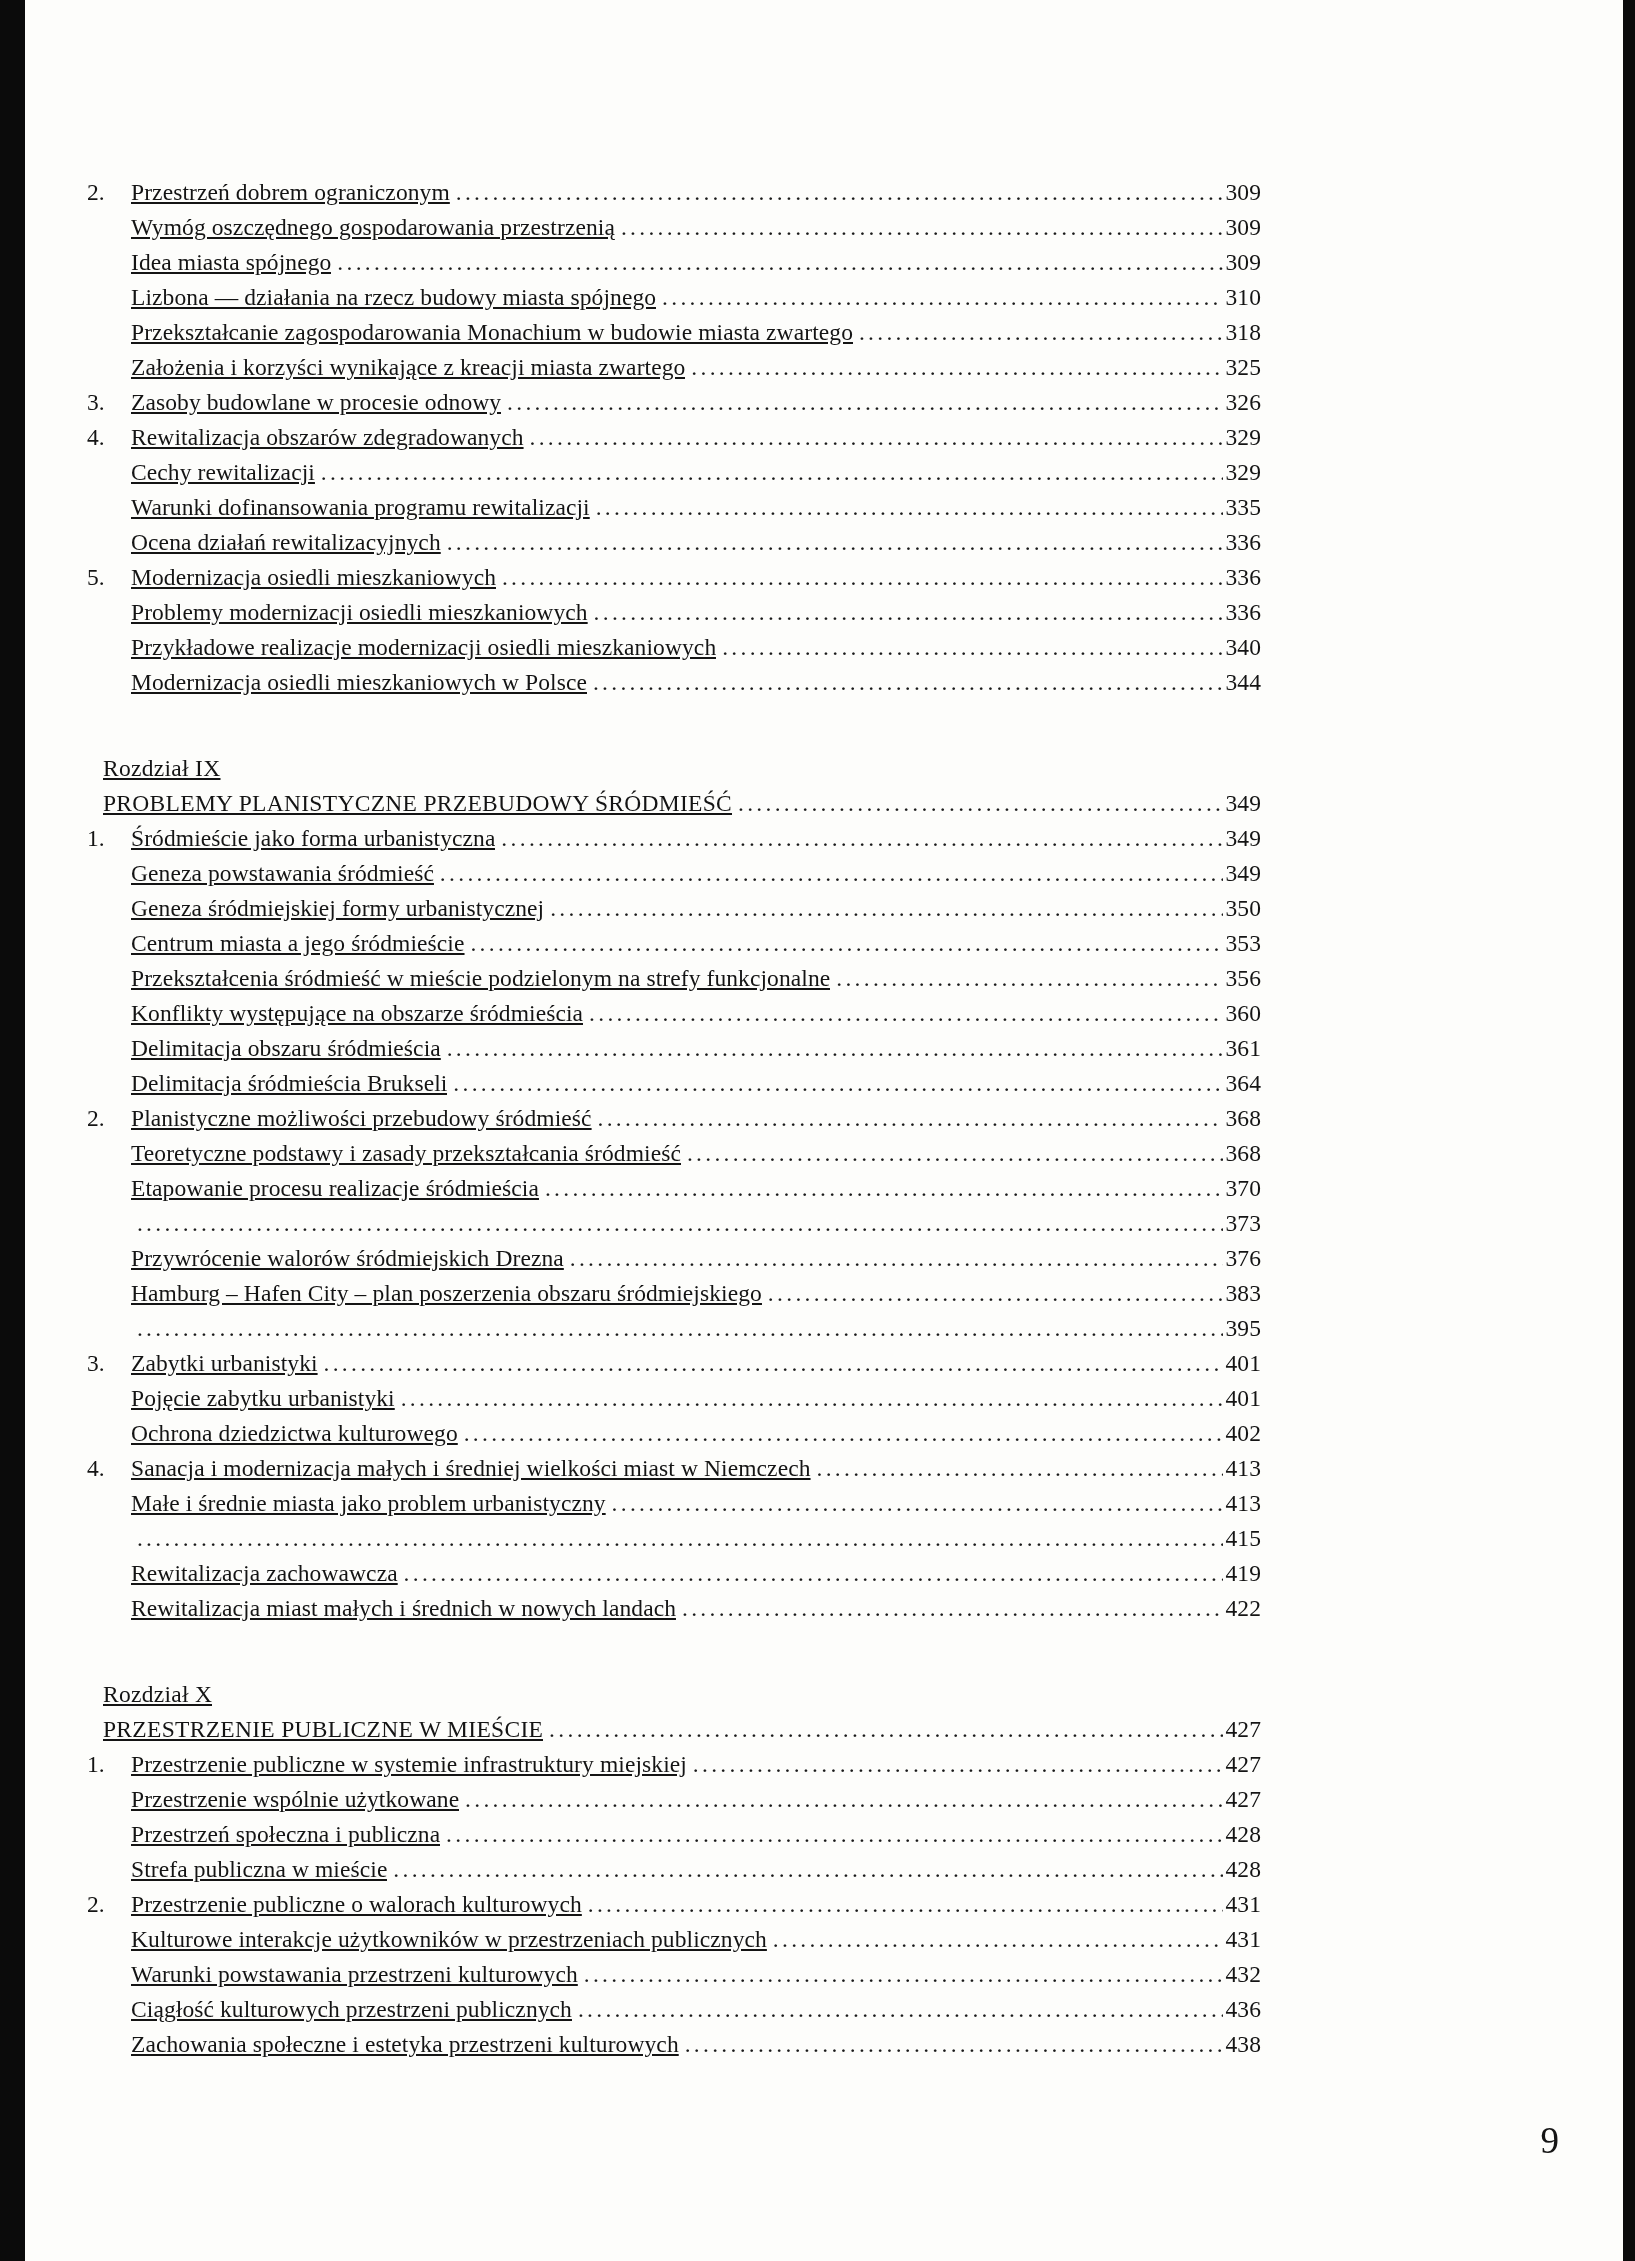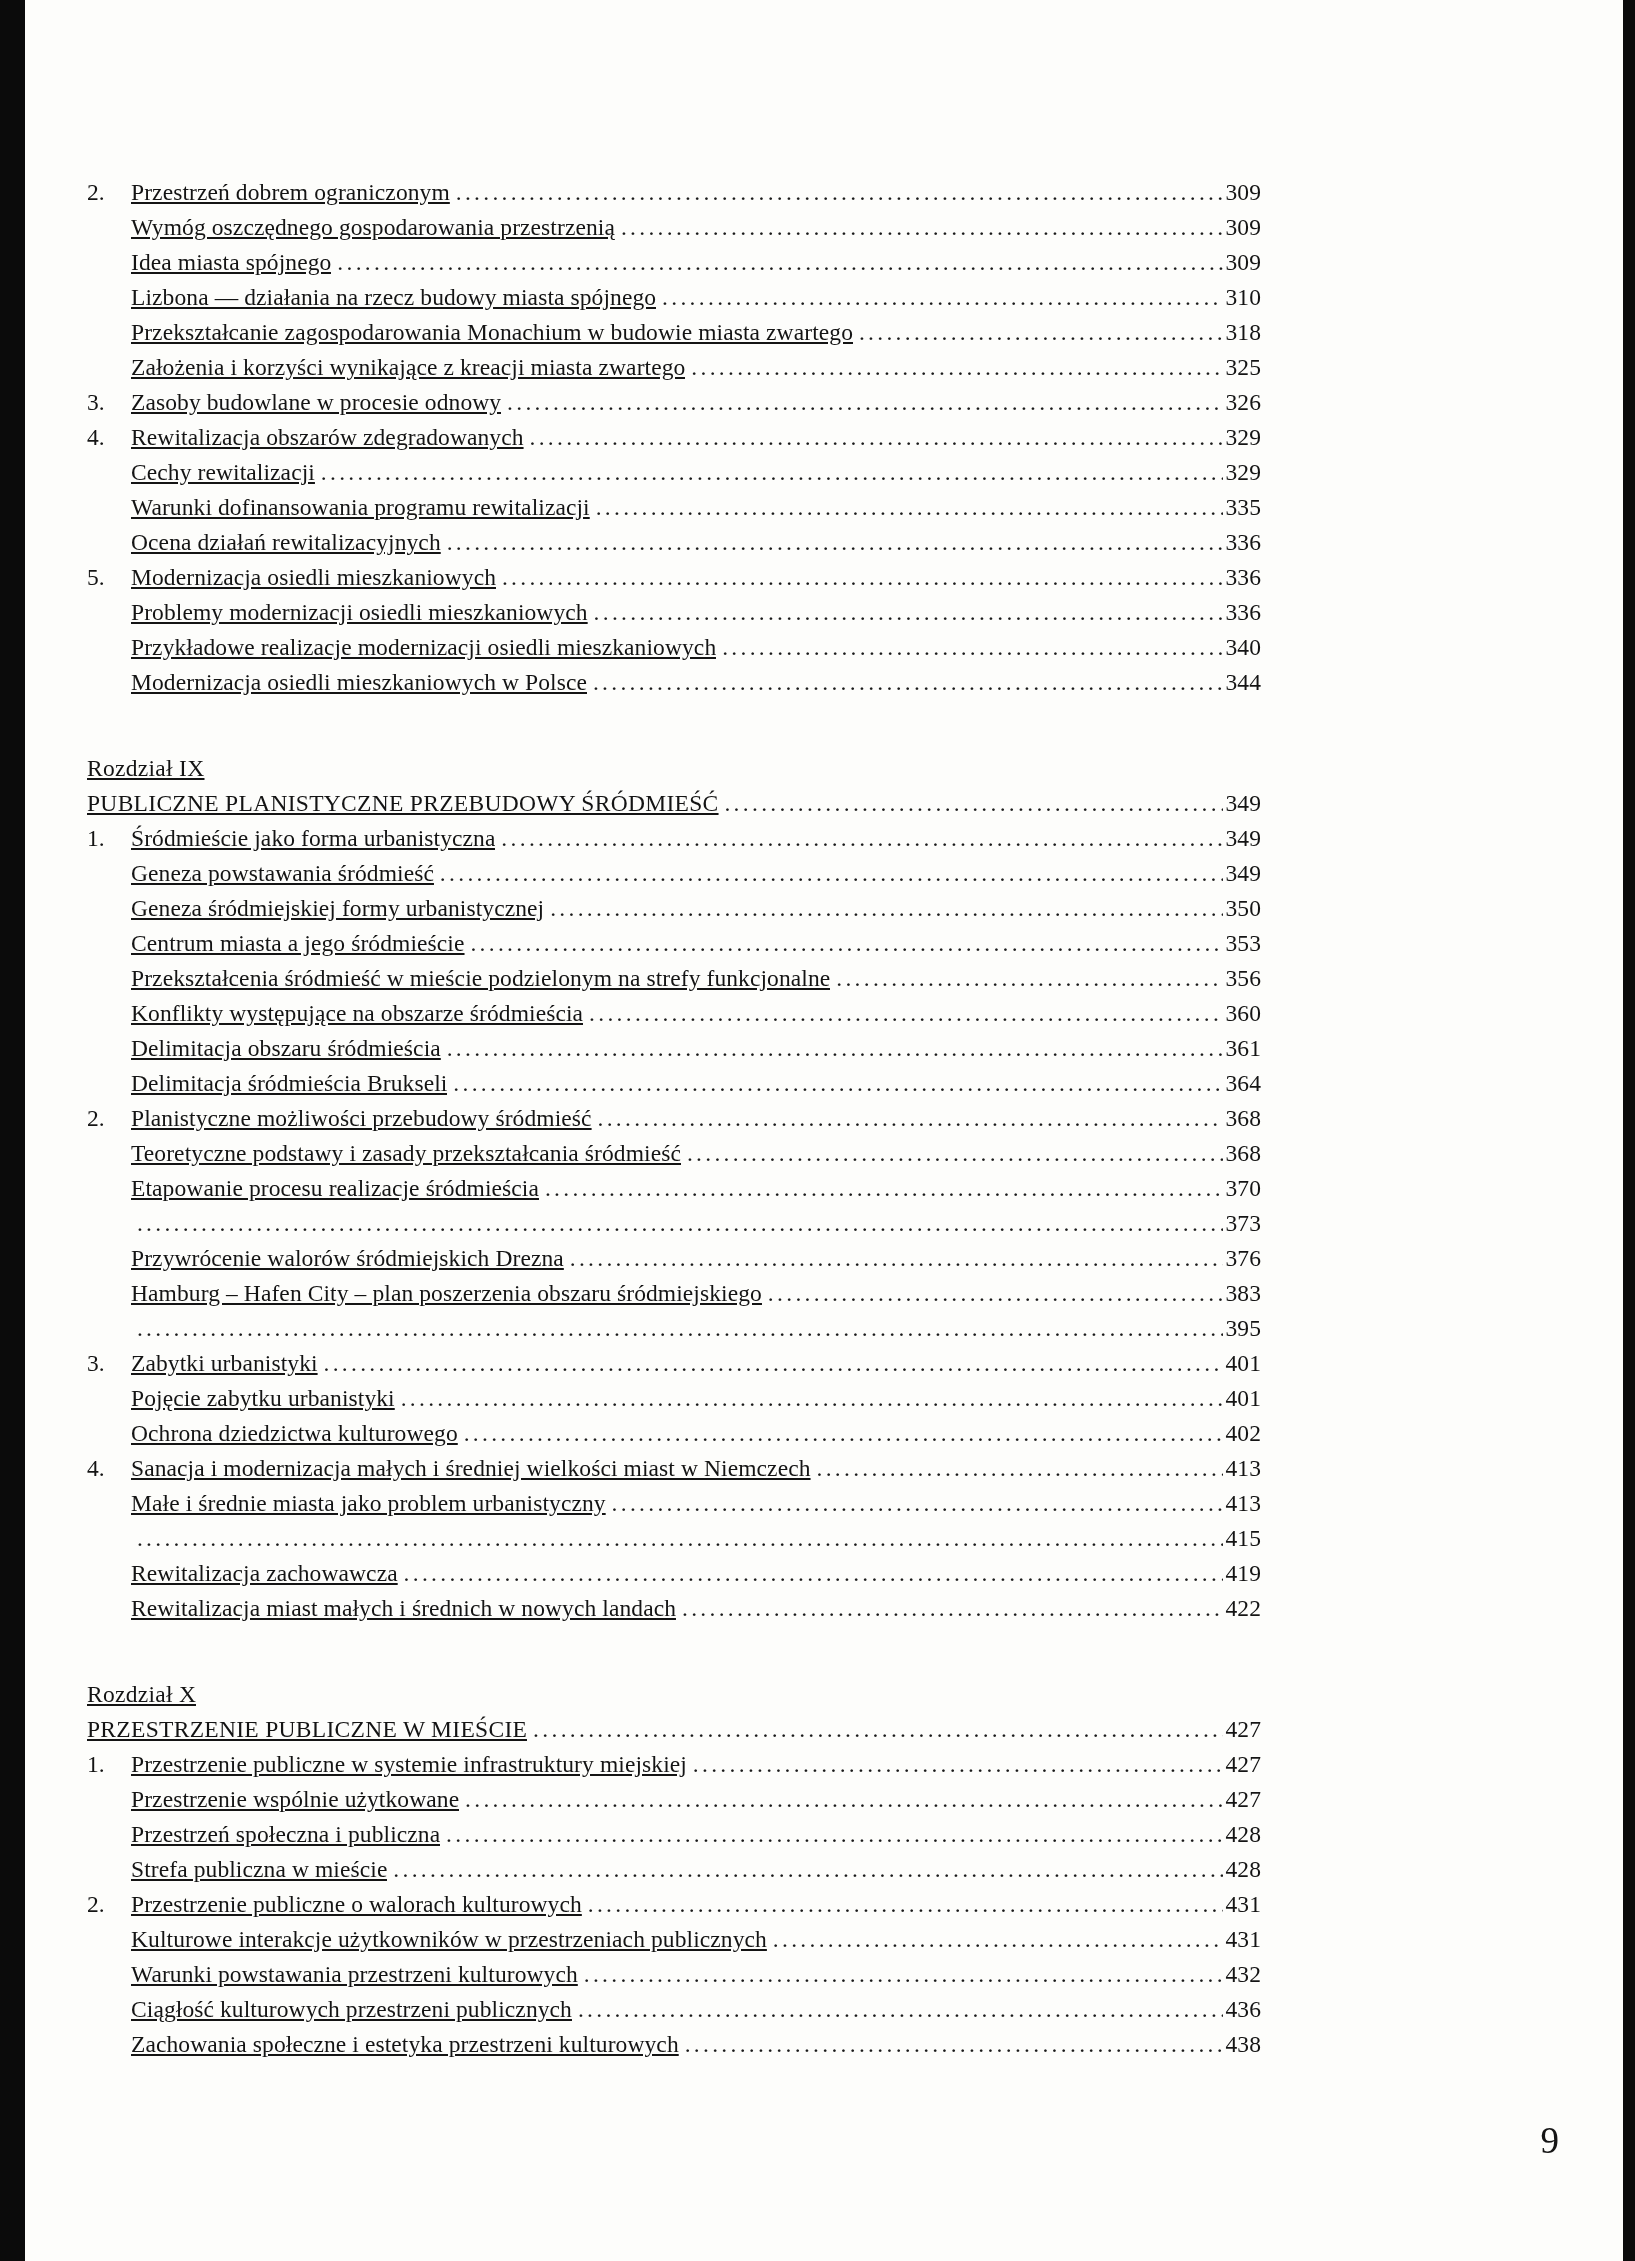--- a/index.html
+++ b/index.html
@@ -53,20 +53,21 @@
   .row .pagenum {
     flex: 0 0 auto;
     white-space: nowrap;
   }
   .row.chapter-label {
     margin-top: 51px;
   }
   .row.chapter-title .text,
   .row.chapter-label .text {
     letter-spacing: 0.3px;
+    margin-left: 16px;
   }
   .folio {
     position: absolute;
     right: 77px;
     bottom: 102px;
     font-size: 37px;
     line-height: 1;
   }
 </style>
 </head>
@@ -166,21 +167,21 @@
     <span class="leader"></span>
     <span class="pagenum">344</span>
   </div>
     <div class="row chapter-label">
 
     <span class="text">Rozdział IX</span>
 
   </div>
     <div class="row chapter-title">
 
-    <span class="text">PUBLICZNE PLANISTYCZNE PRZEBUDOWY ŚRÓDMIEŚĆ</span>
+    <span class="text">PROBLEMY PLANISTYCZNE PRZEBUDOWY ŚRÓDMIEŚĆ</span>
     <span class="leader"></span>
     <span class="pagenum">349</span>
   </div>
     <div class="row item">
     <span class="num">1.</span>
     <span class="text">Śródmieście jako forma urbanistyczna</span>
     <span class="leader"></span>
     <span class="pagenum">349</span>
   </div>
     <div class="row item">

